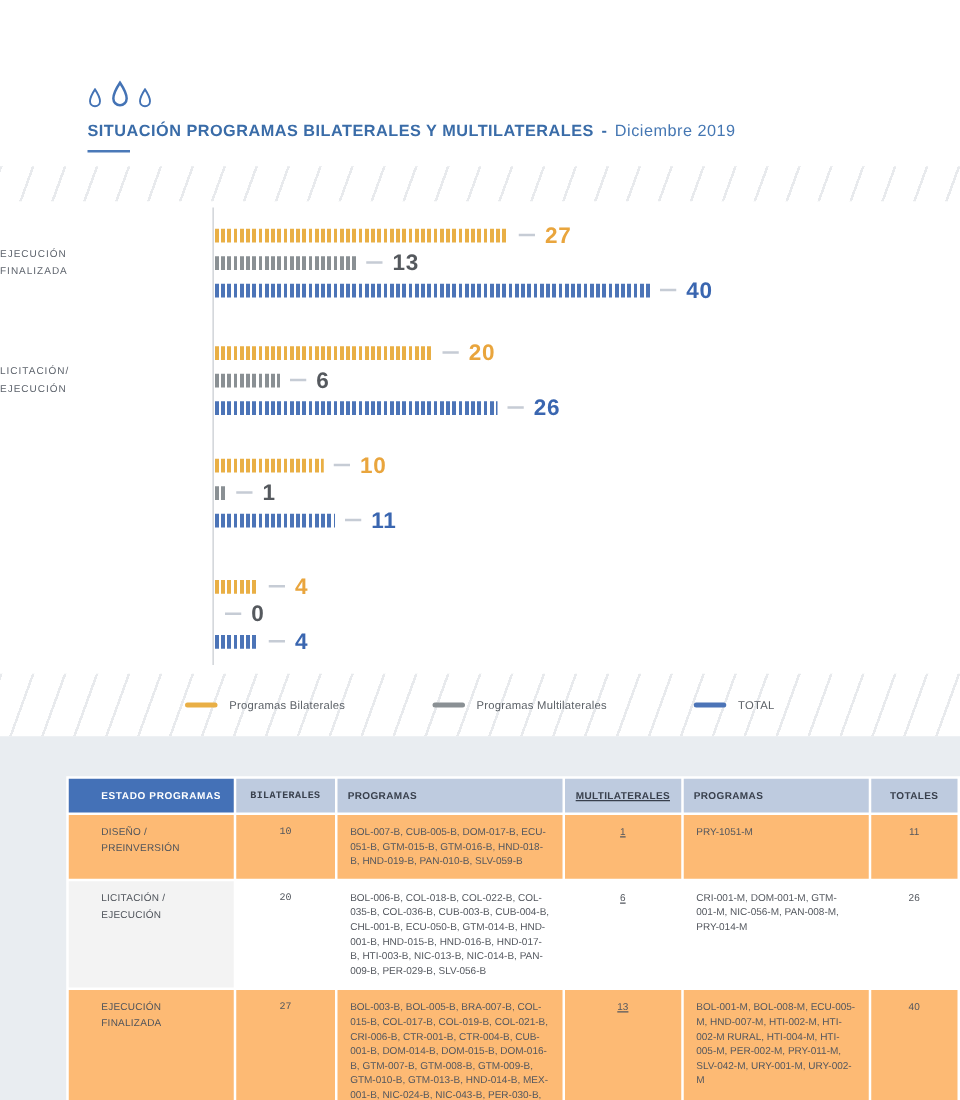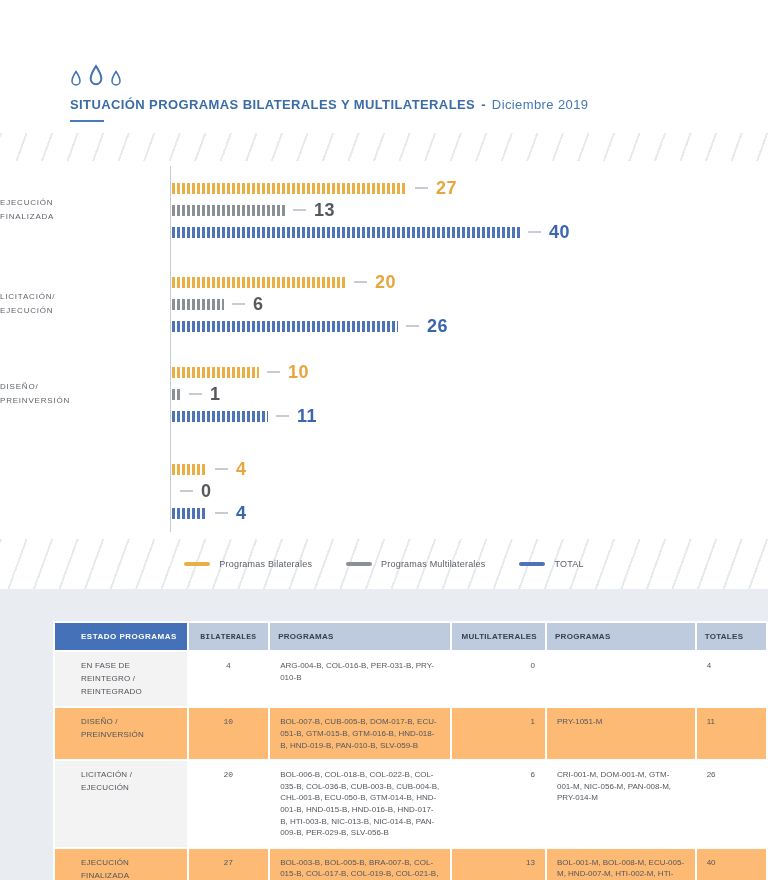--- a/index.html
+++ b/index.html
@@ -12,21 +12,21 @@
   .drops svg{display:block;}
   .title{margin:10px 0 0 0;font-size:13px;font-weight:bold;color:#3A6CA8;letter-spacing:.4px;white-space:nowrap;}
   .title .sep{font-weight:bold;margin:0 6px;}
   .title .subtitle{font-weight:normal;color:#4577B3;}
   .title-underline{width:34px;height:2px;background:#4A79B8;margin-top:8px;}
 
   
   .hatch{position:absolute;left:0;right:0;
          background:repeating-linear-gradient(110deg,#E8EAED 0 2px,transparent 2px 24px);}
   .hatch-top{top:100px;height:28px;}
-  .hatch-legend{top:506px;height:50px;display:flex;align-items:center;justify-content:center;gap:34px;}
+  .hatch-legend{top:506px;height:50px;display:flex;align-items:center;justify-content:center;gap:70px;}
 
   
   .chart{position:absolute;top:128px;left:0;right:0;height:378px;}
   .axis{position:absolute;left:170px;top:5px;height:366px;width:1px;background:#C7CBD1;}
   .chart-group{position:absolute;left:0;right:0;height:66px;}
   .cat-label{position:absolute;left:0;top:50%;transform:translateY(-50%);width:152px;
              text-align:left;font-size:8px;letter-spacing:.8px;color:#5E646D;line-height:1.7;
              text-transform:uppercase;}
   .rows{margin-left:172px;}
   .bar-row{height:22px;display:flex;align-items:center;}
@@ -44,23 +44,23 @@
   table{border-collapse:separate;border-spacing:2px;margin:32px 0 0 53px;background:#fff;}
   th,td{font-size:8px;vertical-align:top;}
   th{padding:9px 8px;font-weight:bold;letter-spacing:.3px;background:#BECBDF;color:#39404D;text-align:left;}
   th.col0{background:#4471B7;color:#fff;letter-spacing:.5px;}
   td{padding:8px 10px;color:#53575E;line-height:1.45;background:#fff;}
   td.col0{color:#4F545B;letter-spacing:.2px;background:#F3F3F3;line-height:1.6;}
   tr.even td{background:#fdba74;}
   .col0{width:106px;padding-left:26px;}
   .col1{width:62px;text-align:center;font-family:Liberation Mono, monospace;}
   .col2{width:194px;}
-  .col3{width:74px;text-align:right;}
+  .col3{width:74px;text-align:center;text-decoration:underline;}
   .col4{width:152px;}
-  .col5{width:54px;text-align:left;}
+  .col5{width:54px;text-align:center;}
 </style>
 </head>
 <body>
 
 <div class="page">
 
   <div class="header">
     <div class="drops">
       <svg width="12" height="17" viewBox="0 0 24 34">
         <path d="M12 3 C12 3 4 15 4 22 a8 8 0 0 0 16 0 C20 15 12 3 12 3 Z" fill="none" stroke="#4473B5" stroke-width="3"></path>
@@ -123,24 +123,20 @@
               <div class="bar-value" style="color: rgb(85, 89, 94);">6</div>
             </div>
             <div class="bar-row">
               <div class="bar" style="width: 226px; --c: #4C74B7;"></div>
               <div class="dash"></div>
               <div class="bar-value" style="color: rgb(58, 102, 176);">26</div>
             </div>
           </div>
         </div>
         <div class="chart-group" style="top: 200px;">
-          <div class="cat-label">
-            <div>DISEÑO/</div>
-            <div>PREINVERSIÓN</div>
-          </div>
           <div class="rows">
             <div class="bar-row">
               <div class="bar" style="width: 87px; --c: #E9AF45;"></div>
               <div class="dash"></div>
               <div class="bar-value" style="color: rgb(233, 165, 61);">10</div>
             </div>
             <div class="bar-row">
               <div class="bar" style="width: 9px; --c: #8A9094;"></div>
               <div class="dash"></div>
               <div class="bar-value" style="color: rgb(85, 89, 94);">1</div>
@@ -194,28 +190,20 @@
           <tr id="thead-row">
             <th class="col0">ESTADO PROGRAMAS</th>
             <th class="col1">BILATERALES</th>
             <th class="col2">PROGRAMAS</th>
             <th class="col3">MULTILATERALES</th>
             <th class="col4">PROGRAMAS</th>
             <th class="col5">TOTALES</th>
           </tr>
         </thead>
       <tbody id="tbody">
-          <tr class="odd">
-            <td class="col0">EN FASE DE REINTEGRO / REINTEGRADO</td>
-            <td class="col1">4</td>
-            <td class="col2">ARG-004-B, COL-016-B, PER-031-B, PRY-010-B</td>
-            <td class="col3">0</td>
-            <td class="col4"></td>
-            <td class="col5">4</td>
-          </tr>
           <tr class="even">
             <td class="col0">DISEÑO / PREINVERSIÓN</td>
             <td class="col1">10</td>
             <td class="col2">BOL-007-B, CUB-005-B, DOM-017-B, ECU-051-B, GTM-015-B, GTM-016-B, HND-018-B, HND-019-B, PAN-010-B, SLV-059-B</td>
             <td class="col3">1</td>
             <td class="col4">PRY-1051-M</td>
             <td class="col5">11</td>
           </tr>
           <tr class="odd">
             <td class="col0">LICITACIÓN / EJECUCIÓN</td>

